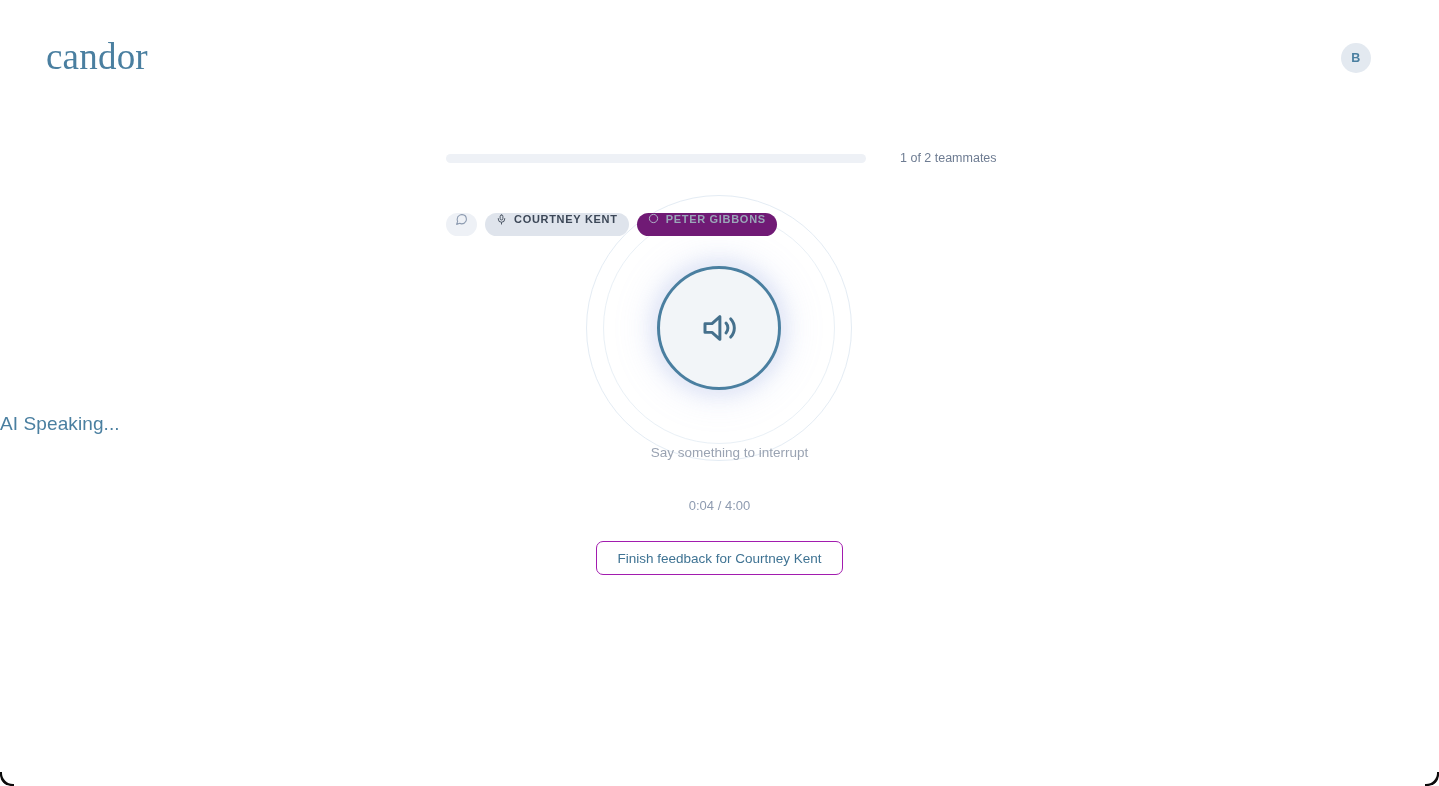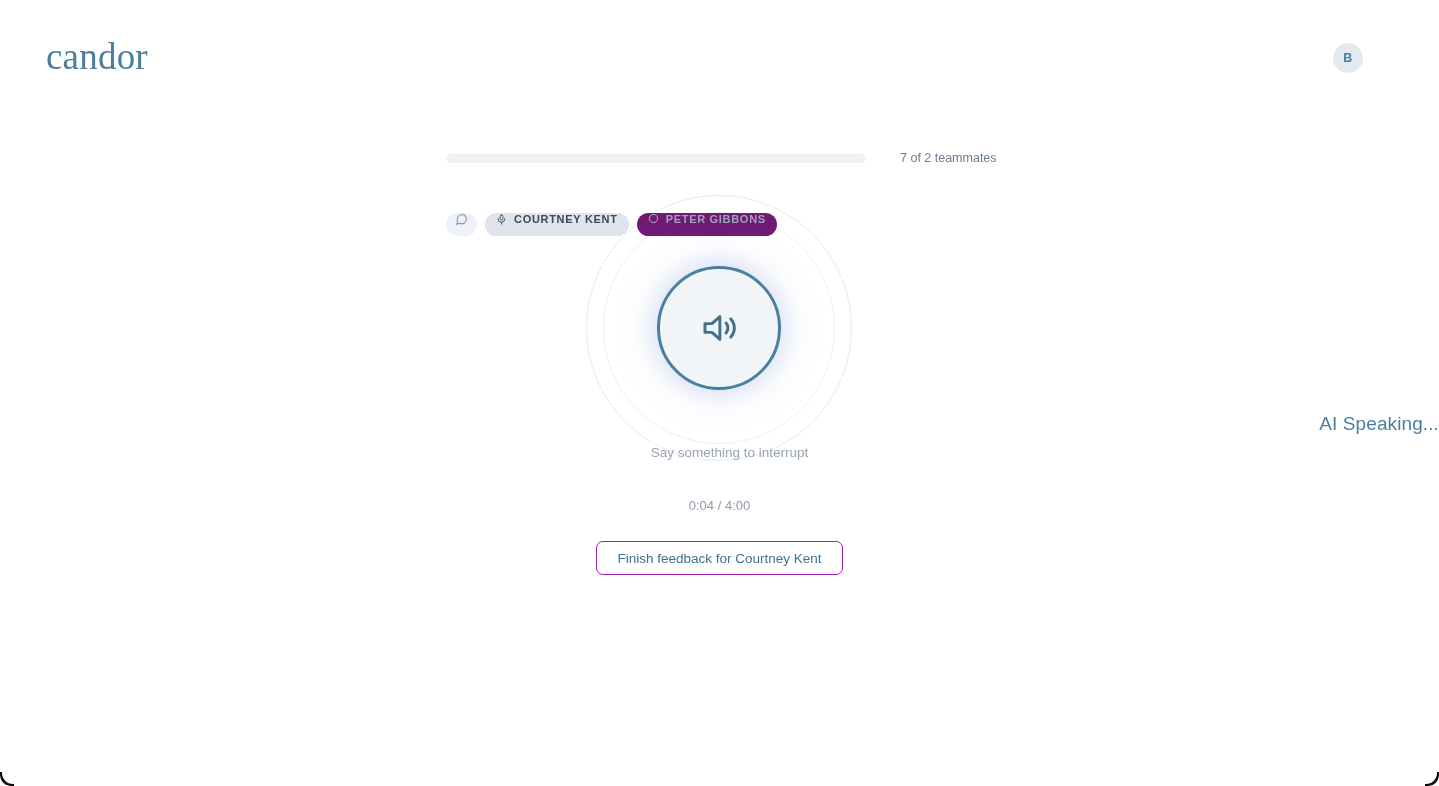--- a/index.html
+++ b/index.html
@@ -34,21 +34,21 @@
     position: absolute;
     inset: 0;
     background: #ffffff;
   }
   .corner-artifact.left::after  { border-bottom-left-radius: 11px;  transform: translate(2px, -2px); }
   .corner-artifact.right::after { border-bottom-right-radius: 11px; transform: translate(-2px, -2px); }
 
   
   .header {
     position: absolute;
-    top: 0; left: 0; right: 12px;
+    top: 0; left: 0; right: 4px;
     height: 116px;
   }
 
   .logo {
     position: absolute;
     left: 46px;
     top: 38px;
     font-family: "Liberation Serif", serif;
     font-size: 37px;
     color: #4a7fa0;
@@ -183,21 +183,21 @@
       0 0 34px 14px rgba(150, 165, 225, 0.11);
   }
 
   .orb svg { display: block; }
 
   
   .status-main {
     position: absolute;
     top: 413px;
     left: 0; right: 0;
-    text-align: right;
+    text-align: left;
     font-size: 19px;
     color: #4a7fa0;
     letter-spacing: 0.1px;
   }
 
   .status-sub {
     position: absolute;
     top: 445px;
     left: 0; right: 0;
     text-align: center;
@@ -244,21 +244,21 @@
 
 <div class="header">
   <div class="logo">candor</div>
   <div class="avatar">B</div>
 </div>
 
 <div class="progress-row">
   <div class="progress-track">
     <div class="progress-fill" style="width: 0%;"></div>
   </div>
-  <div class="progress-label">7 of 2 teammates</div>
+  <div class="progress-label">1 of 2 teammates</div>
 </div>
 
 <div class="chips">
 
   <div class="chip icon-only">
     <span>
       <svg width="13" height="13" viewBox="0 0 24 24" fill="none" stroke="#8d9bb0" stroke-width="2" stroke-linecap="round" stroke-linejoin="round">
         <path d="M21 11.5a8.38 8.38 0 0 1-.9 3.8 8.5 8.5 0 0 1-7.6 4.7 8.38 8.38 0 0 1-3.8-.9L3 21l1.9-5.7a8.38 8.38 0 0 1-.9-3.8 8.5 8.5 0 0 1 4.7-7.6 8.38 8.38 0 0 1 3.8-.9h.5a8.48 8.48 0 0 1 8 8v.5z"></path>
       </svg>
     </span>

